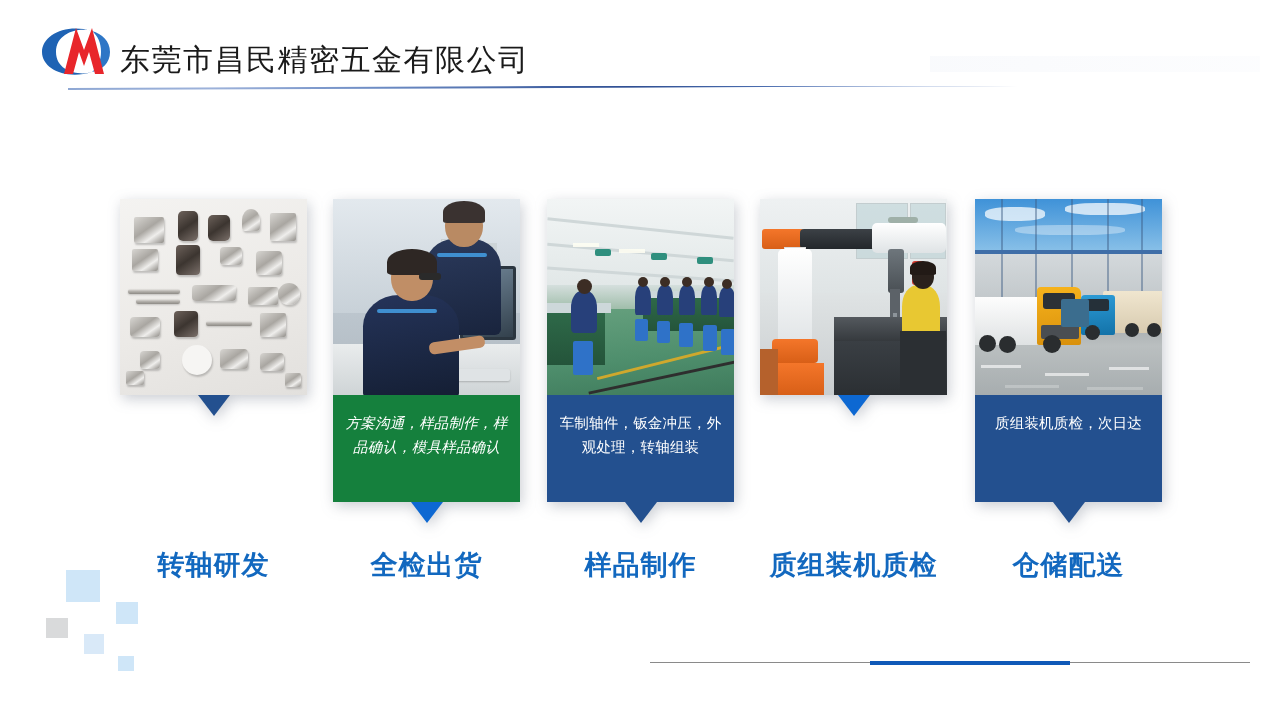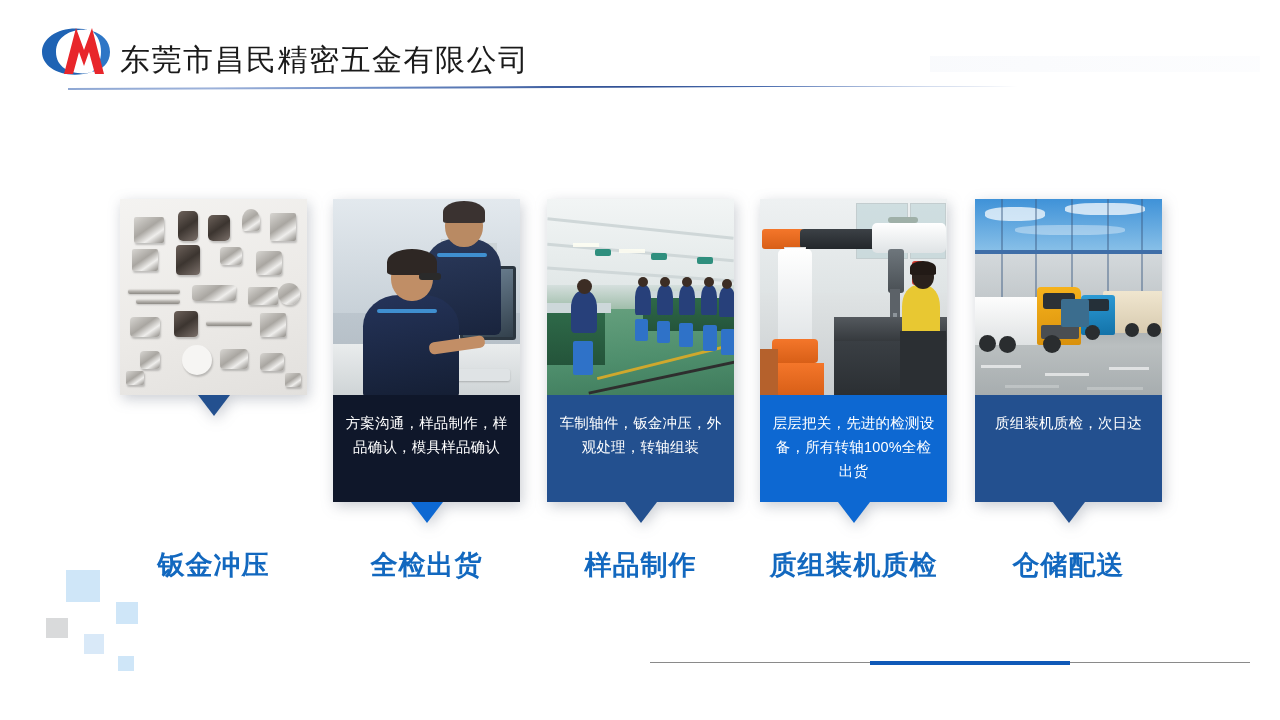--- a/index.html
+++ b/index.html
@@ -304,21 +304,21 @@
           <div class="collar" style="left:104px;top:54px;width:50px;"></div>
 
           <div class="man" style="left:30px;top:96px;width:96px;height:104px;background:linear-gradient(170deg,#25345a,#141e33);"></div>
           <div class="head" style="left:58px;top:56px;width:42px;height:46px;background:#c08e66;"></div>
           <div style="position:absolute;left:54px;top:50px;width:50px;height:26px;background:#2e2724;border-radius:50% 50% 12% 12%;"></div>
           <div style="position:absolute;left:86px;top:74px;width:22px;height:7px;background:#2a2a2a;border-radius:3px;"></div>
           <div class="collar" style="left:44px;top:110px;width:60px;"></div>
           <div style="position:absolute;left:96px;top:140px;width:56px;height:12px;background:#c28e66;border-radius:5px;transform:rotate(-8deg);"></div>
         </div>
       </div>
-      <div class="caption" style="background:#0f172a;">方案沟通，样品制作，样品确认，模具样品确认</div>
+      <div class="caption" style="background:#15803d;font-style:italic;">方案沟通，样品制作，样品确认，模具样品确认</div>
       <div class="pointer"></div>
     </div>
 
     <div class="card" style="left:427px;">
       <div class="photo">
         <div class="ph-inner ph3">
           <div class="ceil"></div>
           <div class="beam" style="left:0;top:28px;width:187px;transform:rotate(6deg);"></div>
           <div class="beam" style="left:0;top:52px;width:187px;transform:rotate(5deg);"></div>
           <div class="beam" style="left:0;top:74px;width:187px;transform:rotate(4deg);"></div>
@@ -386,21 +386,20 @@
 
           <div class="ylw" style="left:142px;top:86px;width:38px;height:54px;"></div>
           <div class="yhead" style="left:152px;top:66px;width:22px;height:24px;"></div>
           <div style="position:absolute;left:150px;top:62px;width:26px;height:14px;background:#221a16;border-radius:50% 50% 10% 10%;"></div>
           <div style="position:absolute;left:140px;top:132px;width:46px;height:62px;background:#2b2f33;"></div>
 
           <div class="col orange" style="position:absolute;left:0px;top:164px;width:64px;height:32px;border-radius:0;"></div>
           <div style="position:absolute;left:0px;top:150px;width:18px;height:46px;background:#b5612c;"></div>
         </div>
       </div>
-      <div class="caption" style="background:#0D68D2;">层层把关，先进的检测设备，所有转轴100%全检出货</div>
       <div class="pointer"></div>
     </div>
 
     <div class="card" style="left:855px;">
       <div class="photo">
         <div class="ph-inner ph5">
           <div class="sky"></div>
           <div class="cloud" style="left:10px;top:8px;width:60px;height:14px;"></div>
           <div class="cloud" style="left:90px;top:4px;width:80px;height:12px;"></div>
           <div class="cloud" style="left:40px;top:26px;width:110px;height:10px;opacity:.5;"></div>
@@ -437,21 +436,21 @@
           <div class="stripe" style="left:112px;top:188px;width:56px;opacity:.4;"></div>
         </div>
       </div>
       <div class="caption" style="background:#23508F;">质组装机质检，次日达</div>
       <div class="pointer"></div>
     </div>
 
   </div>
 
   <div class="steps">
-    <div class="step-label" style="left:0px;width:187px;">钣金冲压</div>
+    <div class="step-label" style="left:0px;width:187px;">转轴研发</div>
     <div class="step-label" style="left:213px;width:187px;">全检出货</div>
     <div class="step-label" style="left:427px;width:187px;">样品制作</div>
     <div class="step-label" style="left:855px;width:187px;">仓储配送</div>
     <div class="step-label" style="left:620px;width:227px;">质组装机质检</div>
   </div>
 
   <div class="decor-squares">
     <div class="sq" style="left:32px;top:12px;width:34px;height:32px;background:#CFE6F8;"></div>
     <div class="sq" style="left:82px;top:44px;width:22px;height:22px;background:#CFE6F8;"></div>
     <div class="sq" style="left:12px;top:60px;width:22px;height:20px;background:#D9DADB;"></div>

